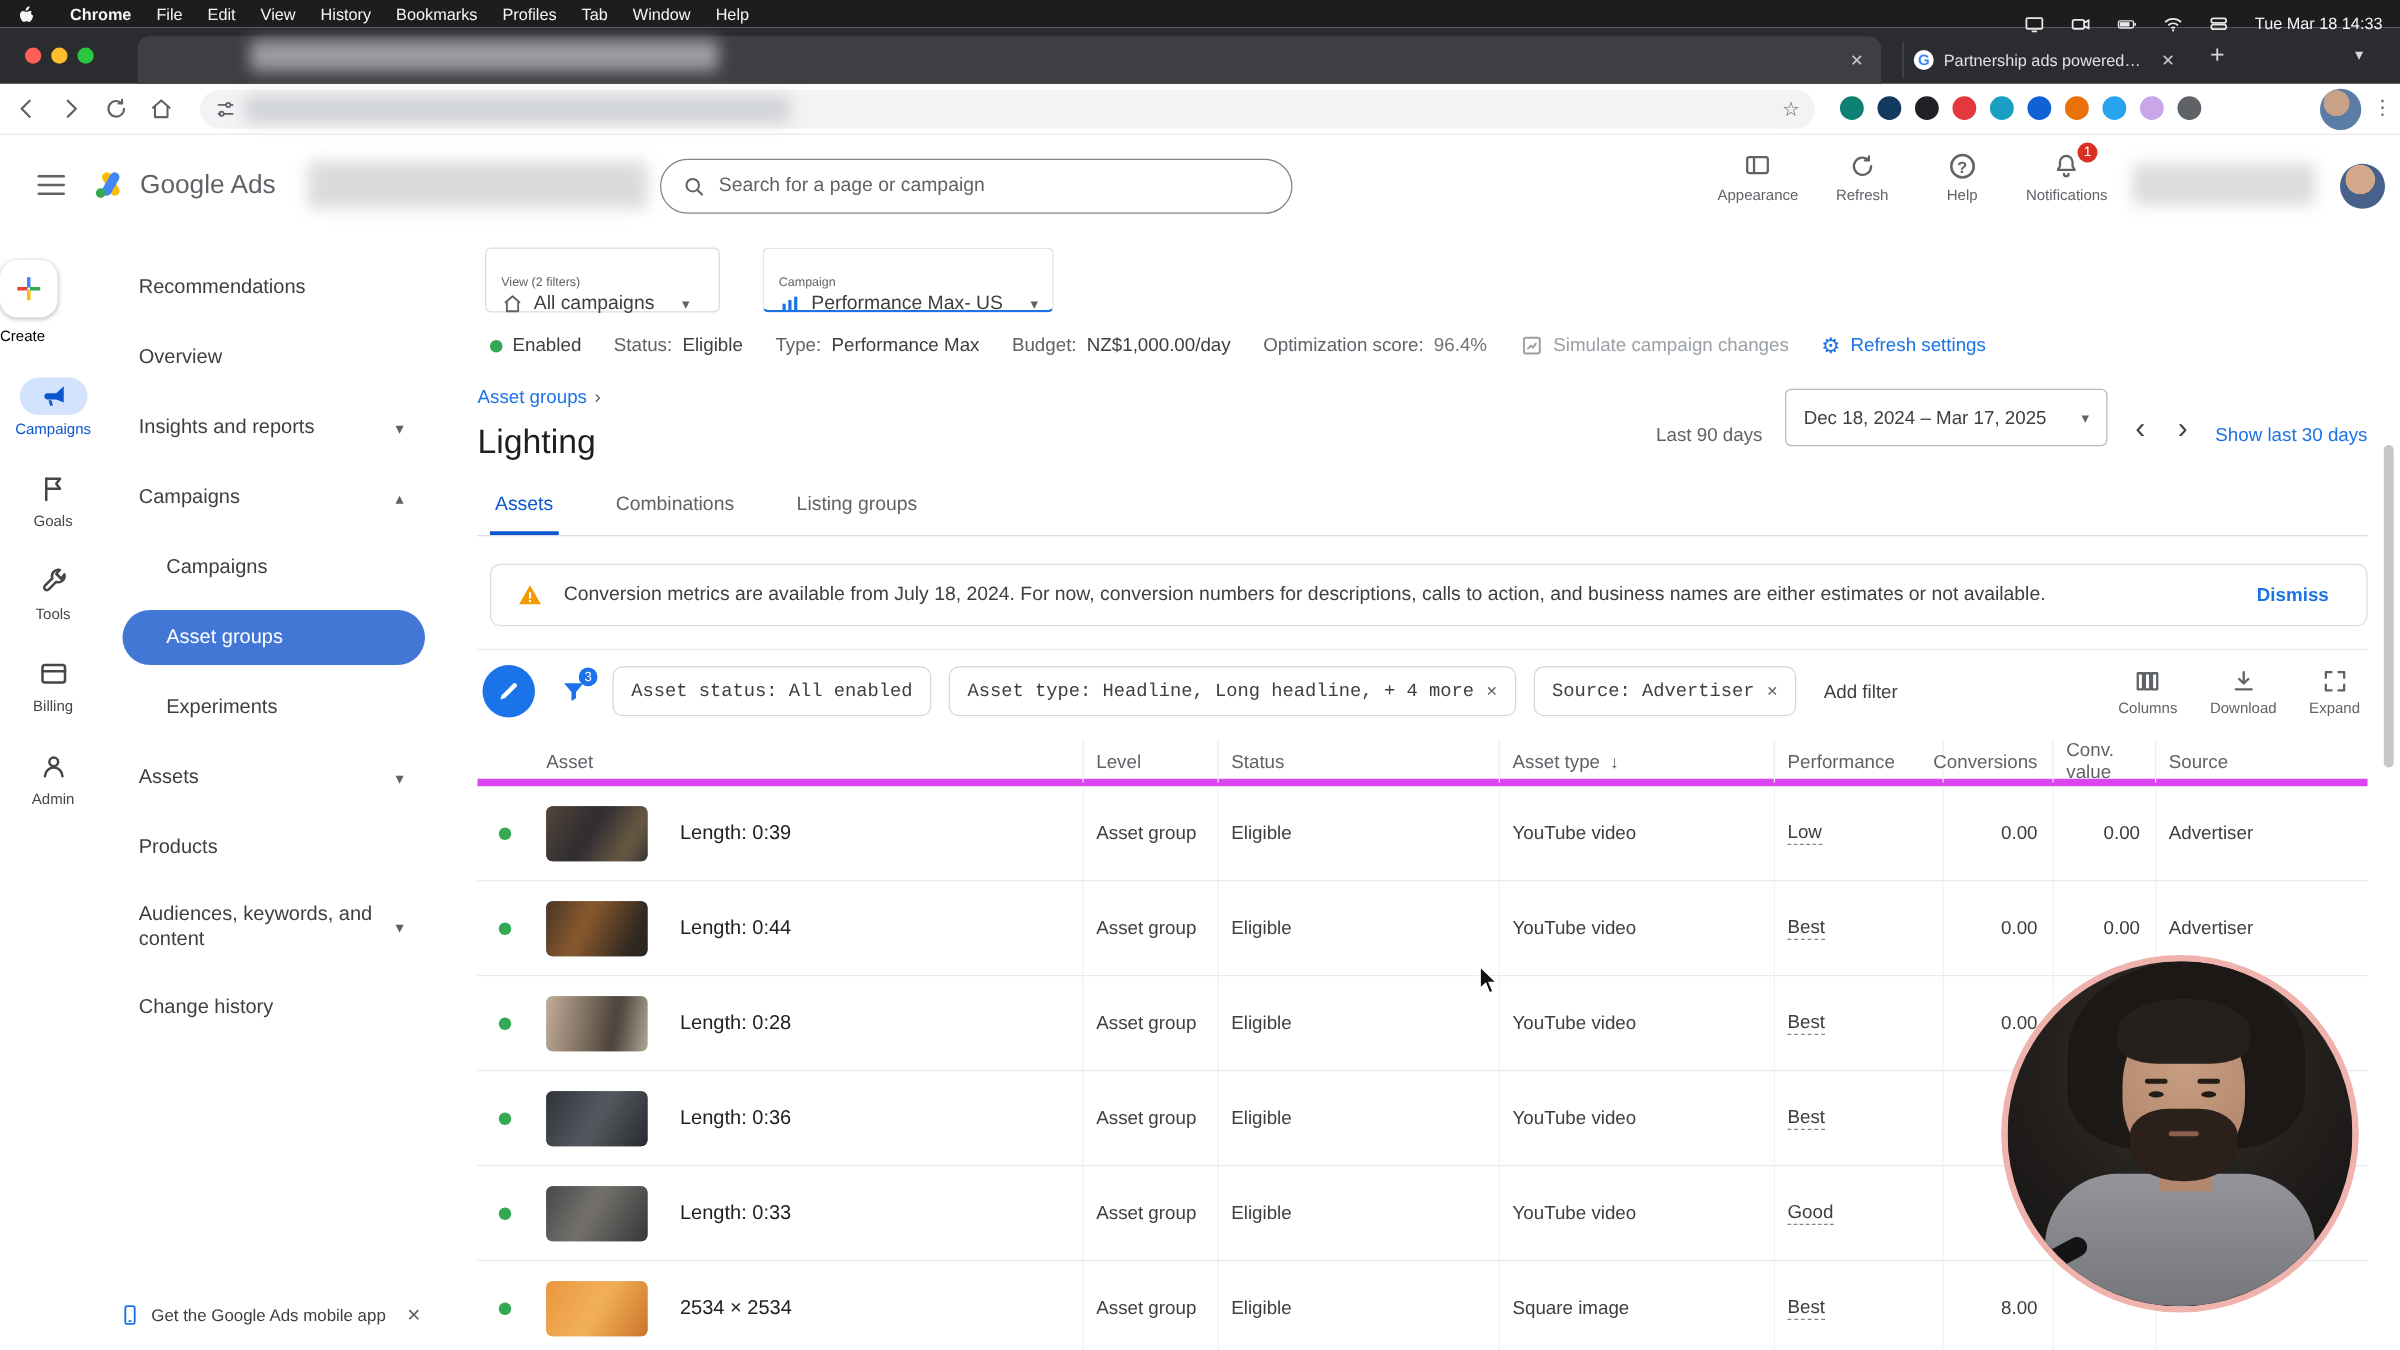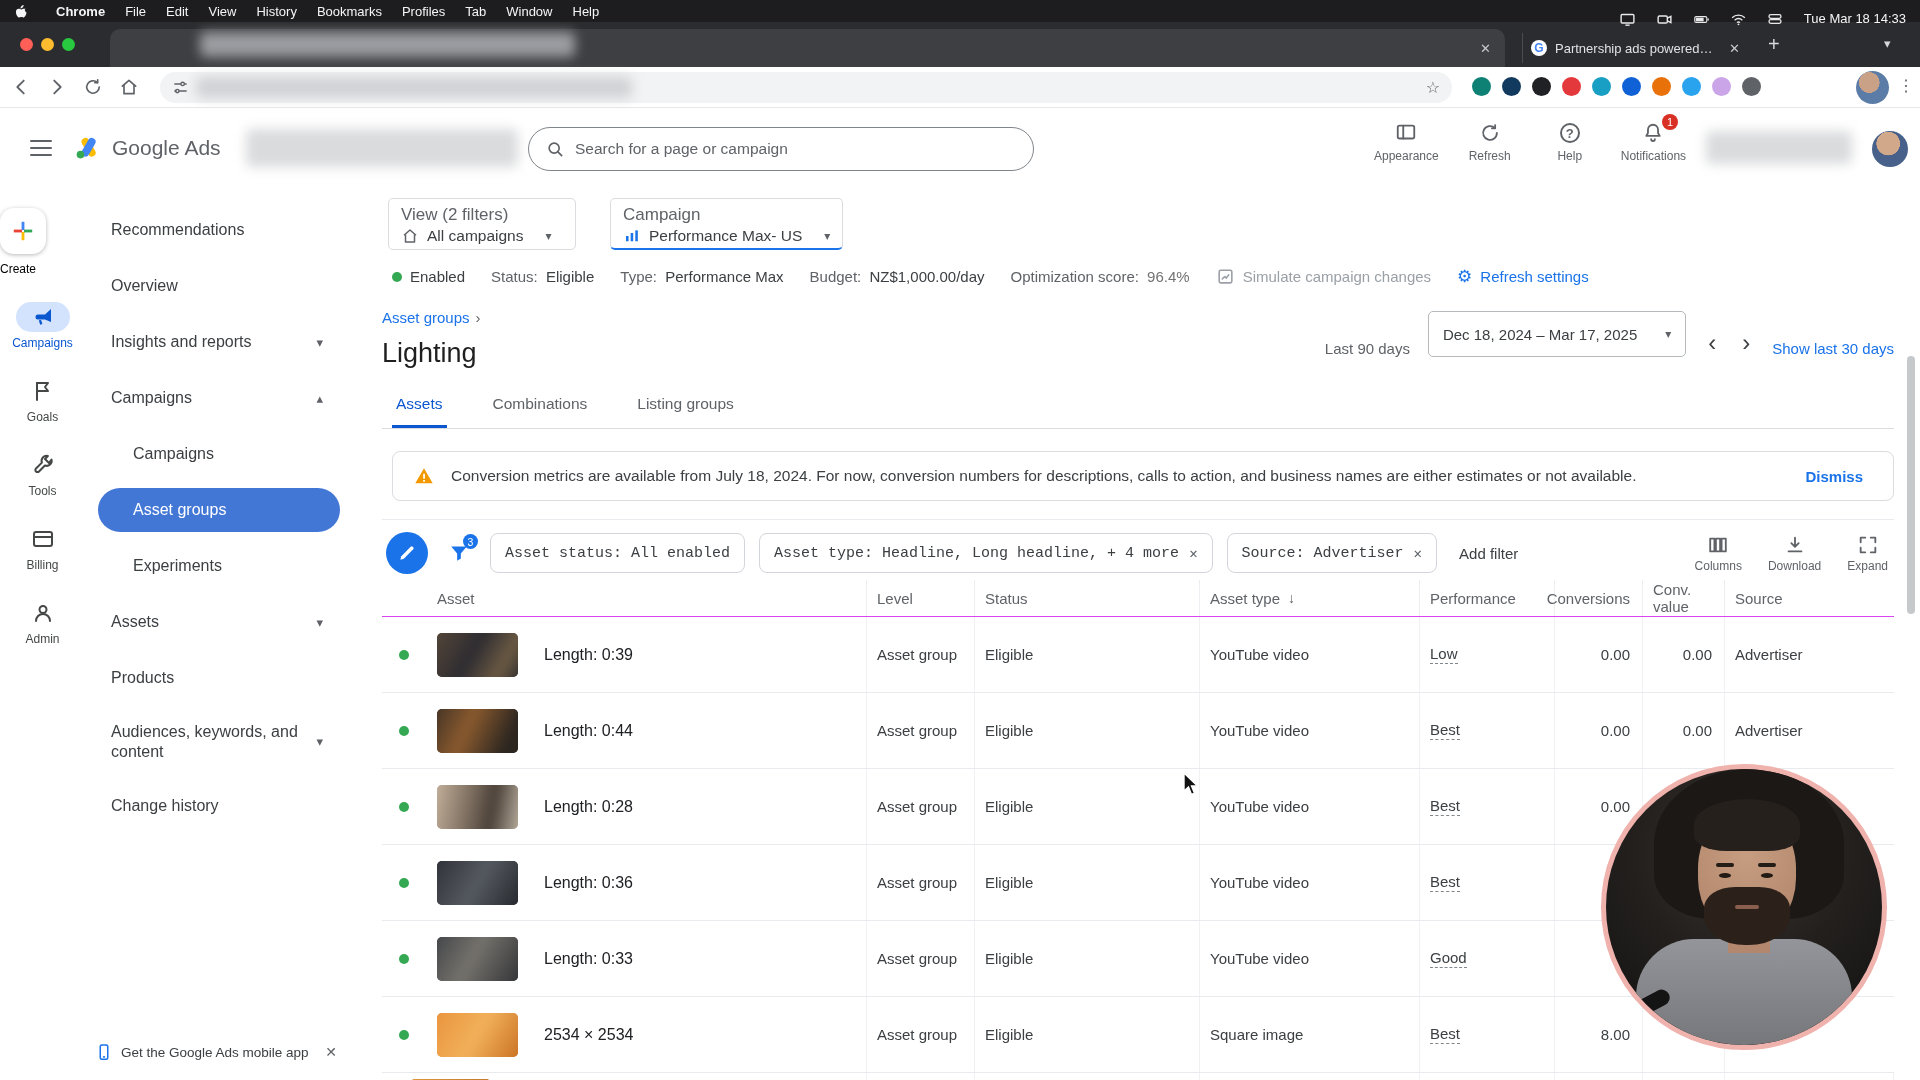--- a/index.html
+++ b/index.html
@@ -90,21 +90,21 @@
   #promo { position:absolute; left:10px; right:6px; bottom:10px; height:36px; display:flex; align-items:center; gap:8px; }
   #promo .promo-ic { color:#1a73e8; width:18px; height:18px; }
   #promo .promo-label { font-size:13.5px; color:#3c4043; flex:1; }
   #promo .promo-close { color:#5f6368; font-size:14px; padding-right:6px; }
 
   
   #main { position:absolute; left:382px; top:190px; right:26px; bottom:0; background:#fff; }
 
   #filter-row { display:flex; gap:34px; margin:8px 0 0 6px; }
   .filter-box { position:relative; border:1px solid #dadce0; border-radius:5px; height:52px; padding:6px 12px 0 12px; min-width:188px; }
-  .filter-box .fb-label { font-size:17px; color:#5f6368; }
+  .filter-box .fb-label { font-size:10px; color:#5f6368;margin-top:16px; }
   .filter-box .fb-row { display:flex; align-items:center; gap:8px; margin-top:2px; }
   .filter-box .fb-value { font-size:15.5px; color:#3c4043; }
   .filter-box .fb-ic { color:#5f6368; width:18px; height:18px; }
   .filter-box .fb-caret { color:#5f6368; font-size:12px; margin-left:14px; }
   .filter-box.active { border-bottom:2px solid #1a73e8; }
   .filter-box.active .fb-ic { color:#1a73e8; }
 
   #status-row { display:flex; align-items:center; gap:26px; margin:16px 0 0 10px; font-size:15px; white-space:nowrap; }
   .sb-dot { width:10px; height:10px; border-radius:50%; background:#34a853; display:inline-block; margin-right:8px; }
   .sb-text { color:#3c4043; }
@@ -146,21 +146,21 @@
   .chip { border:1px solid #d2d5d9; border-radius:8px; height:40px; display:flex; align-items:center;
     padding:0 14px; font-size:15px; color:#3c4043; gap:10px; white-space:nowrap; }
   .chip-close { color:#5f6368; font-size:14px; }
   #add-filter { font-size:15px; color:#3c4043; margin-left:6px; }
   #table-tools { margin-left:auto; display:flex; gap:26px; padding-right:6px; }
   .tool-item { display:flex; flex-direction:column; align-items:center; gap:3px; color:#5f6368; }
   .tool-item .tool-label { font-size:12px; }
 
   
   #tbl-header { display:grid; grid-template-columns:485px 108px 225px 220px 135px 88px 82px 1fr;
-    height:37px; margin-top:6px; border-bottom:1px solid #d946ef; align-items:center; font-size:15px; color:#5f6368; }
+    height:37px; margin-top:18px; border-bottom:6px solid #d946ef; align-items:center; font-size:15px; color:#5f6368; }
   #tbl-header .hcell { height:100%; display:flex; align-items:center; border-right:1px solid #eceef1; padding-left:10px; }
   #tbl-header .hcell:last-child { border-right:none; }
   #tbl-header .hcell.first { padding-left:55px; }
   #tbl-header .hcell.num { justify-content:flex-end; padding-right:12px; }
   .sort-arrow { margin-left:8px; font-size:14px; }
   .tbl-row { display:grid; grid-template-columns:485px 108px 225px 220px 135px 88px 82px 1fr; height:76px;
     border-bottom:1px solid #e9eaee; align-items:center; font-size:15px; color:#3c4043; }
   .cell { height:100%; display:flex; align-items:center; border-right:1px solid #eff1f3; padding-left:10px; }
   .cell:last-child { border-right:none; }
   .cell.num { justify-content:flex-end; padding-right:12px; }

